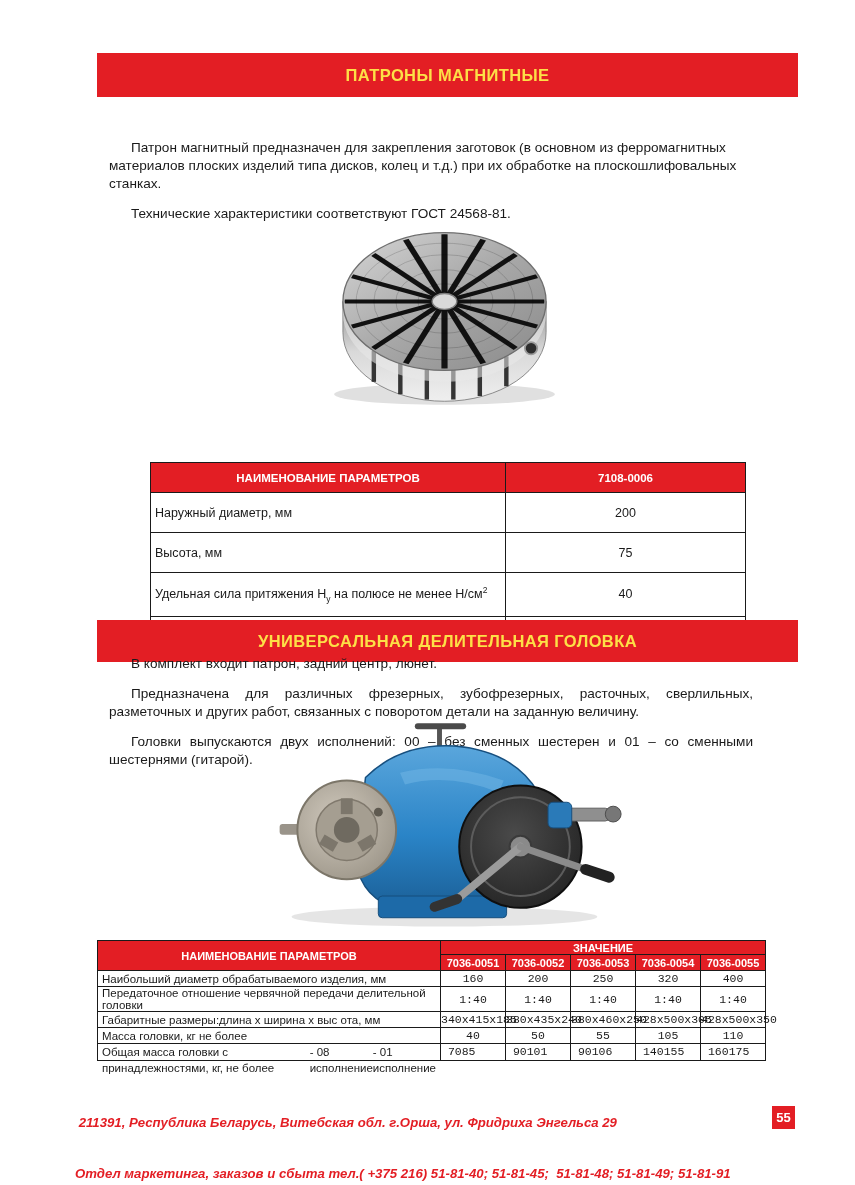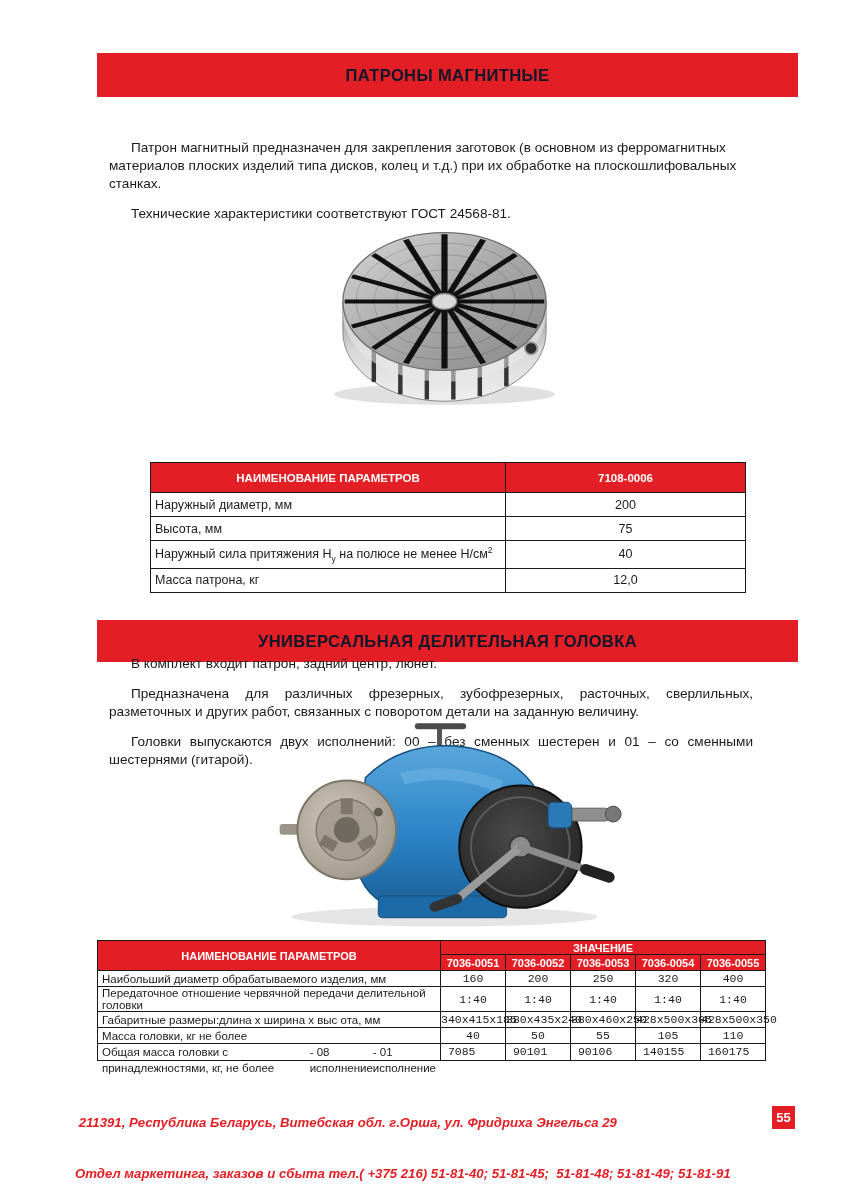--- a/index.html
+++ b/index.html
@@ -4,42 +4,42 @@
 <style>
   html,body{margin:0;padding:0;background:#888;}
   .page{
     position:relative;width:855px;height:1185px;margin:0 auto;
     background:#ffffff;overflow:hidden;
     font-family:"Liberation Sans","DejaVu Sans",sans-serif;color:#1a1a1a;
   }
   
   .banner{
     position:absolute;left:97px;width:701px;height:44px;
-    background:#e31e24;color:#0f172a;display:flex;align-items:center;justify-content:center;
+    background:#e31e24;color:#fde047;display:flex;align-items:center;justify-content:center;
     font-weight:bold;font-size:16.5px;letter-spacing:.4px;
   }
   #banner1{top:53px;}
   #banner2{top:620px;height:42px;}
   
   .textblock{position:absolute;left:97px;width:668px;font-size:13.6px;line-height:18px;}
   #para-block-1{top:127px;}
   #para-block-2{top:643px;text-align:justify;}
   .textblock p{margin:12px;text-indent:22px;}
   
   .img-wrap{position:absolute;}
   #chuck-image{left:312px;top:210px;width:265px;height:205px;}
   #head-image{left:252px;top:713px;width:375px;height:218px;}
   
   table{border-collapse:collapse;}
   #table1{position:absolute;left:150px;top:462px;width:595px;table-layout:fixed;}
   #table1 th,#table1 td{border:1px solid #1a1a1a;}
   #table1 th{
     background:#e31e24;color:#fff;font-size:11.5px;font-weight:bold;height:27px;text-align:center;
   }
-  #table1 td{font-size:12.5px;height:15px;padding:4px 4px;}
+  #table1 td{font-size:12.5px;height:15px;padding:12px 4px;}
   #table1 td.val{text-align:center;padding:0;}
   sub,sup{font-size:8.5px;}
   
   #table2{position:absolute;left:97px;top:940px;width:668px;table-layout:fixed;}
   #table2 th,#table2 td{border:1px solid #1a1a1a;}
   #table2 th{
     background:#e31e24;color:#fff;font-weight:bold;font-size:11px;text-align:center;padding:0;
   }
   #table2 th.znach{height:13px;}
   #table2 th.model{height:15px;}
@@ -144,21 +144,21 @@
     </tr>
     <tr>
       <td>Наружный диаметр, мм</td>
       <td class="val">200</td>
     </tr>
     <tr>
       <td>Высота, мм</td>
       <td class="val">75</td>
     </tr>
     <tr>
-      <td><span>Наружный сила притяжения Н</span><sub>у</sub><span> на полюсе не менее Н/см</span><sup>2</sup></td>
+      <td><span>Удельная сила притяжения Н</span><sub>у</sub><span> на полюсе не менее Н/см</span><sup>2</sup></td>
       <td class="val">40</td>
     </tr>
     <tr>
       <td>Масса патрона, кг</td>
       <td class="val">12,0</td>
     </tr>
   </tbody>
     </table>
 
   <div class="banner" id="banner2">

